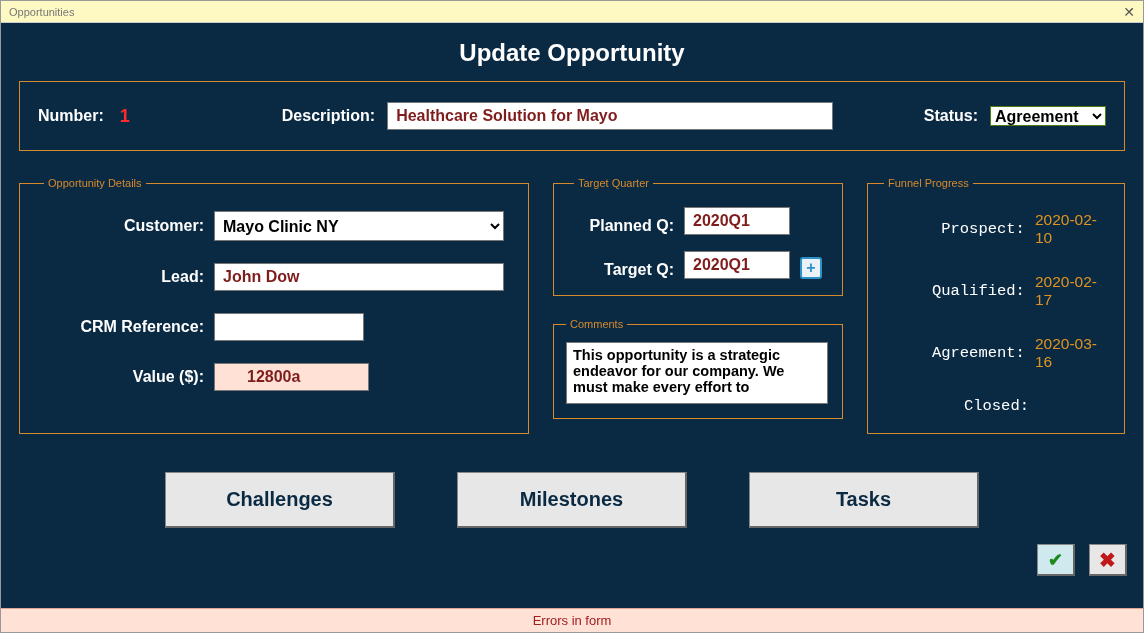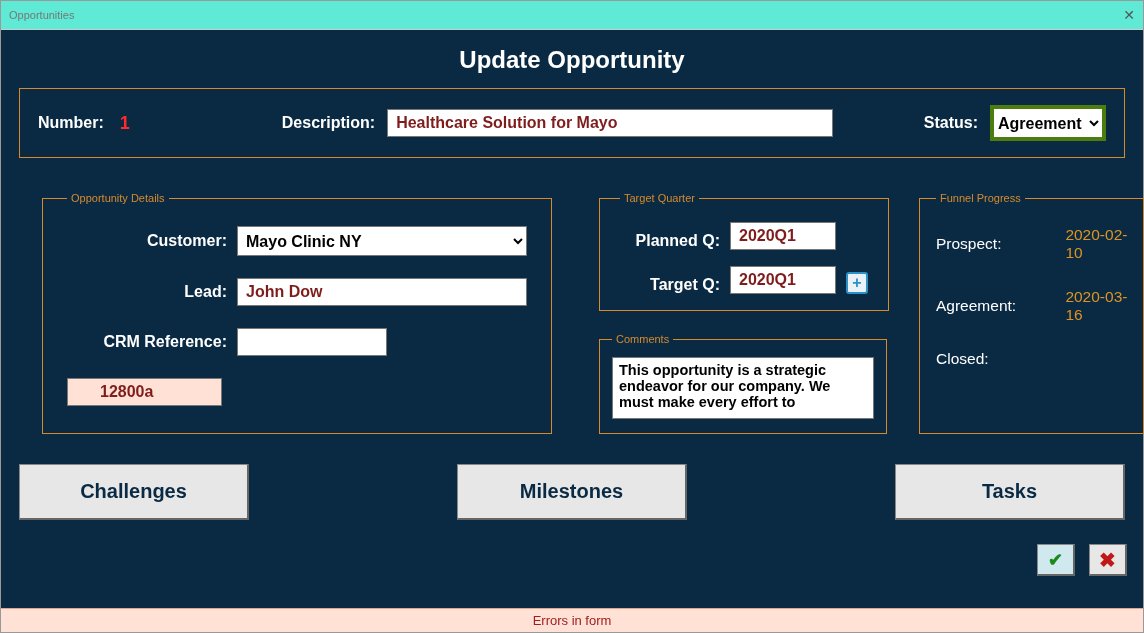--- a/index.html
+++ b/index.html
@@ -12,22 +12,22 @@
   }
   .window {
     width: 1144px;
     height: 633px;
     border: 1px solid #999;
     display: flex;
     flex-direction: column;
     background: #fff;
   }
   .titlebar {
-    height: 29px;
-    background: #5eead4;
+    height: 22px;
+    background: #fef9c3;
     border-bottom: 1px solid #ccc;
     display: flex;
     align-items: center;
     padding: 0 4px 0 8px;
     font-size: 11px;
     color: #777;
     justify-content: space-between;
   }
   .titlebar .close {
     font-size: 14px;
@@ -50,21 +50,21 @@
     font-weight: bold;
     margin: 6px 0 14px 0;
   }
   .header-box {
     border: 1px solid #d78a2c;
     height: 70px;
     padding: 0 18px;
     display: flex;
     align-items: center;
     gap: 12px;
-    margin-bottom: 34px;
+    margin-bottom: 26px;
   }
   .hlabel {
     font-weight: bold;
     font-size: 16px;
     color: #fff;
   }
   .number-val {
     color: #ff2a2a;
     font-weight: bold;
     font-size: 18px;
@@ -81,36 +81,35 @@
     padding: 2px 8px;
     font-family: inherit;
   }
   .desc-input { width: 446px; }
   .spacer { flex: 1; }
   .status-select {
     background: #fff;
     color: #000;
     font-weight: bold;
     font-size: 16px;
-    height: 36px;
-    border: 4px solid #4d7c0f;
+    height: 20px;
+    border: 1px solid #4d7c0f;
     width: 116px;
     font-family: inherit;
   }
 
   .mid {
     display: flex;
     gap: 24px;
     margin-bottom: 24px;
   }
   fieldset {
     border: 1px solid #d78a2c;
     padding: 22px 24px 18px 24px;
     position: relative;
-    margin-left: 23px;
   }
   legend {
     color: #d78a2c;
     font-size: 11px;
     padding: 0 4px;
   }
   .opp-details { width: 490px; }
   .row {
     display: flex;
     align-items: center;
@@ -192,30 +191,32 @@
   .funnel { width: 282px; padding: 22px 12px 12px 16px; }
   .fd-row {
     display: flex;
     align-items: center;
     margin-bottom: 26px;
     font-size: 15.5px;
   }
   .fd-row:last-child { margin-bottom: 6px; }
   .fd-label {
     width: 155px;
+    text-align: right;
     padding-right: 10px;
+    font-family: Liberation Mono, monospace;
   }
   .fd-val { color: #e0941f; }
 
   .buttons-row {
     display: flex;
-    justify-content: space-between;
+    justify-content: center;
     gap: 62px;
     margin-bottom: 10px;
-    margin-top: 6px;
+    margin-top: 14px;
   }
   .big-btn {
     width: 230px;
     height: 56px;
     background: #e7e7e7;
     border: 1px solid #888;
     border-right: 2px solid #666;
     border-bottom: 2px solid #666;
     color: #0a2a44;
     font-family: inherit;
@@ -305,20 +306,21 @@
         </div>
         <div class="row">
           <div class="row-label">Lead:</div>
           <input class="text-input lead-input" value="John Dow" style="">
         </div>
         <div class="row">
           <div class="row-label">CRM Reference:</div>
           <input class="text-input crm-input" value="" style="">
         </div>
         <div class="row">
+          <div class="row-label">Value ($):</div>
           <input class="text-input value-input" value="12800a" style="">
         </div>
       </fieldset>
 
       <div class="rightcol">
         <fieldset class="target-q">
           <legend>Target Quarter</legend>
           <div class="tq-row">
             <div class="tq-label">Planned Q:</div>
             <input class="text-input tq-input" value="2020Q1" style="">
@@ -336,20 +338,24 @@
         </fieldset>
       </div>
 
       <fieldset class="funnel">
         <legend>Funnel Progress</legend>
         <div class="fd-row">
           <div class="fd-label">Prospect:</div>
           <div class="fd-val">2020-02-10</div>
         </div>
         <div class="fd-row">
+          <div class="fd-label">Qualified:</div>
+          <div class="fd-val">2020-02-17</div>
+        </div>
+        <div class="fd-row">
           <div class="fd-label">Agreement:</div>
           <div class="fd-val">2020-03-16</div>
         </div>
         <div class="fd-row">
           <div class="fd-label">Closed:</div>
           <div class="fd-val"></div>
         </div>
       </fieldset>
 
     </div>

